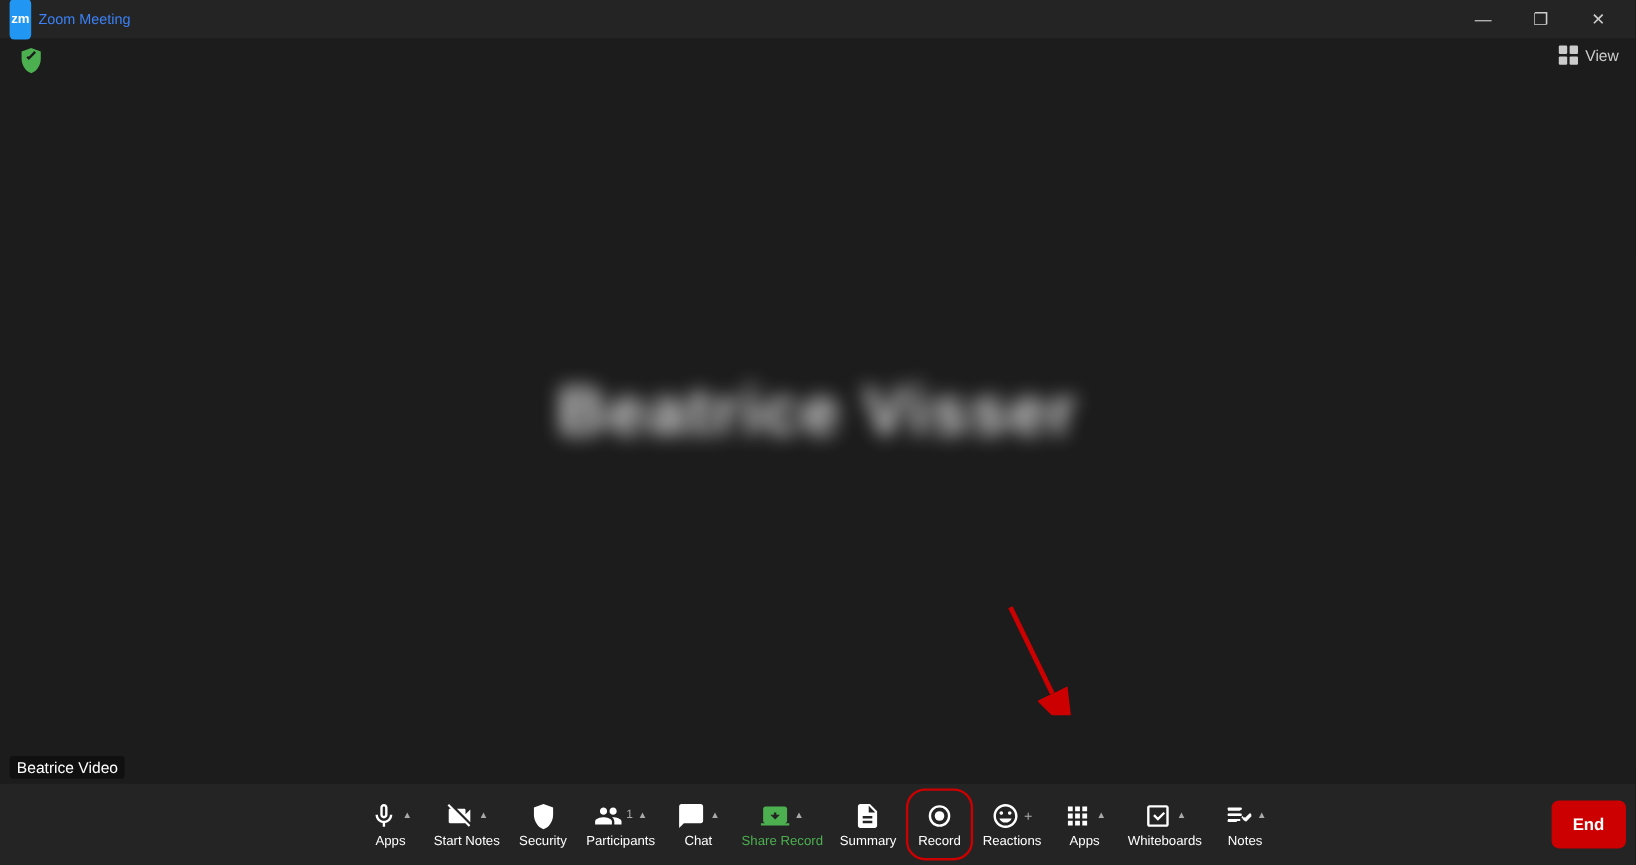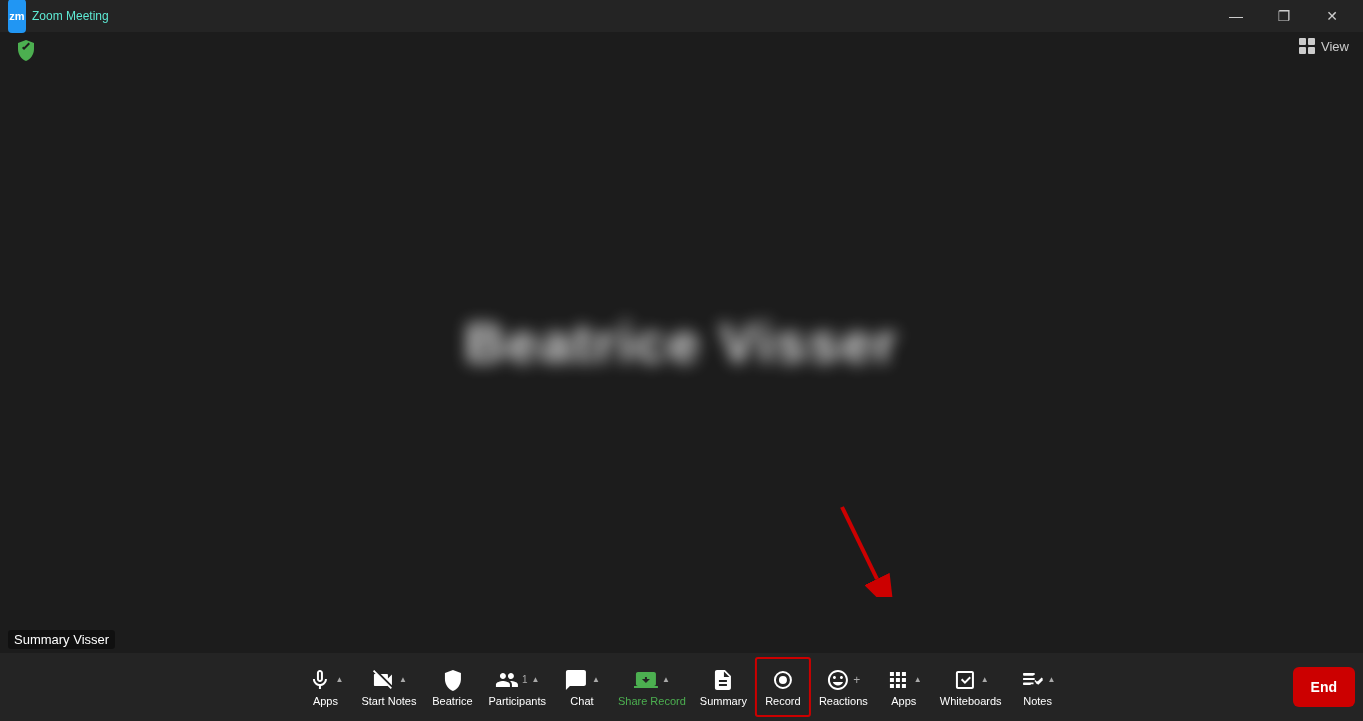--- a/index.html
+++ b/index.html
@@ -38,21 +38,21 @@
       background: #2196f3;
       border-radius: 4px;
       display: flex;
       align-items: center;
       justify-content: center;
       color: white;
       font-size: 11px;
       font-weight: bold;
     }
     .title-text {
-      color: #5eead4;
+      color: #3b82f6;
       font-size: 12px;
     }
     .title-bar-controls {
       display: flex;
       align-items: center;
       gap: 2px;
     }
     .title-btn {
       width: 46px;
       height: 32px;
@@ -188,21 +188,21 @@
       border: none;
       cursor: pointer;
       color: #ffffff;
       font-size: 11px;
       padding: 0 6px;
       border-radius: 6px;
       position: relative;
     }
     .tool-btn.highlighted {
       border: 2px solid #cc0000;
-      border-radius: 3px;
+      border-radius: 16px;
     }
     .tool-btn .icon-area {
       display: flex;
       align-items: center;
       gap: 2px;
     }
     .tool-btn svg {
       width: 24px;
       height: 24px;
       fill: currentColor;
@@ -262,21 +262,21 @@
       <span></span>
       <span></span>
   </div>
   <span>View</span>
 </button>
 
 <div class="main-content">
   <div class="participant-name">Beatrice Visser</div>
 </div>
 
-<div class="participant-label">Summary Visser</div>
+<div class="participant-label">Beatrice Video</div>
 
 <div class="arrow-container">
   <svg class="arrow-svg" viewBox="0 0 80 100">
     <defs>
       <marker id="arrowhead" markerWidth="10" markerHeight="7" refX="0" refY="3.5" orient="auto">
         <polygon points="0 0, 10 3.5, 0 7" fill="#cc0000"></polygon>
       </marker>
     </defs>
     <line x1="20" y1="10" x2="55" y2="82" stroke="#cc0000" stroke-width="4" marker-end="url(#arrowhead)"></line>
   </svg>
@@ -304,21 +304,21 @@
       </div>
       <span class="label">Start Notes</span>
     </button>
 
     <button class="tool-btn">
       <div class="icon-area">
         <svg viewBox="0 0 24 24">
           <path d="M12 2L4 5v6c0 5.5 3.5 10.7 8 12 4.5-1.3 8-6.5 8-12V5l-8-3z"></path>
         </svg>
       </div>
-      <span class="label">Beatrice</span>
+      <span class="label">Security</span>
     </button>
 
     <button class="tool-btn" style="position:relative;">
       <div class="icon-area">
         <svg viewBox="0 0 24 24">
           <path d="M16 11c1.66 0 2.99-1.34 2.99-3S17.66 5 16 5c-1.66 0-3 1.34-3 3s1.34 3 3 3zm-8 0c1.66 0 2.99-1.34 2.99-3S9.66 5 8 5C6.34 5 5 6.34 5 8s1.34 3 3 3zm0 2c-2.33 0-7 1.17-7 3.5V19h14v-2.5c0-2.33-4.67-3.5-7-3.5zm8 0c-.29 0-.62.02-.97.05 1.16.84 1.97 1.97 1.97 3.45V19h6v-2.5c0-2.33-4.67-3.5-7-3.5z"></path>
         </svg>
         <span style="font-size:10px;color:#aaa;margin-left:1px;">1</span>
         <span class="caret">▲</span>
       </div>

